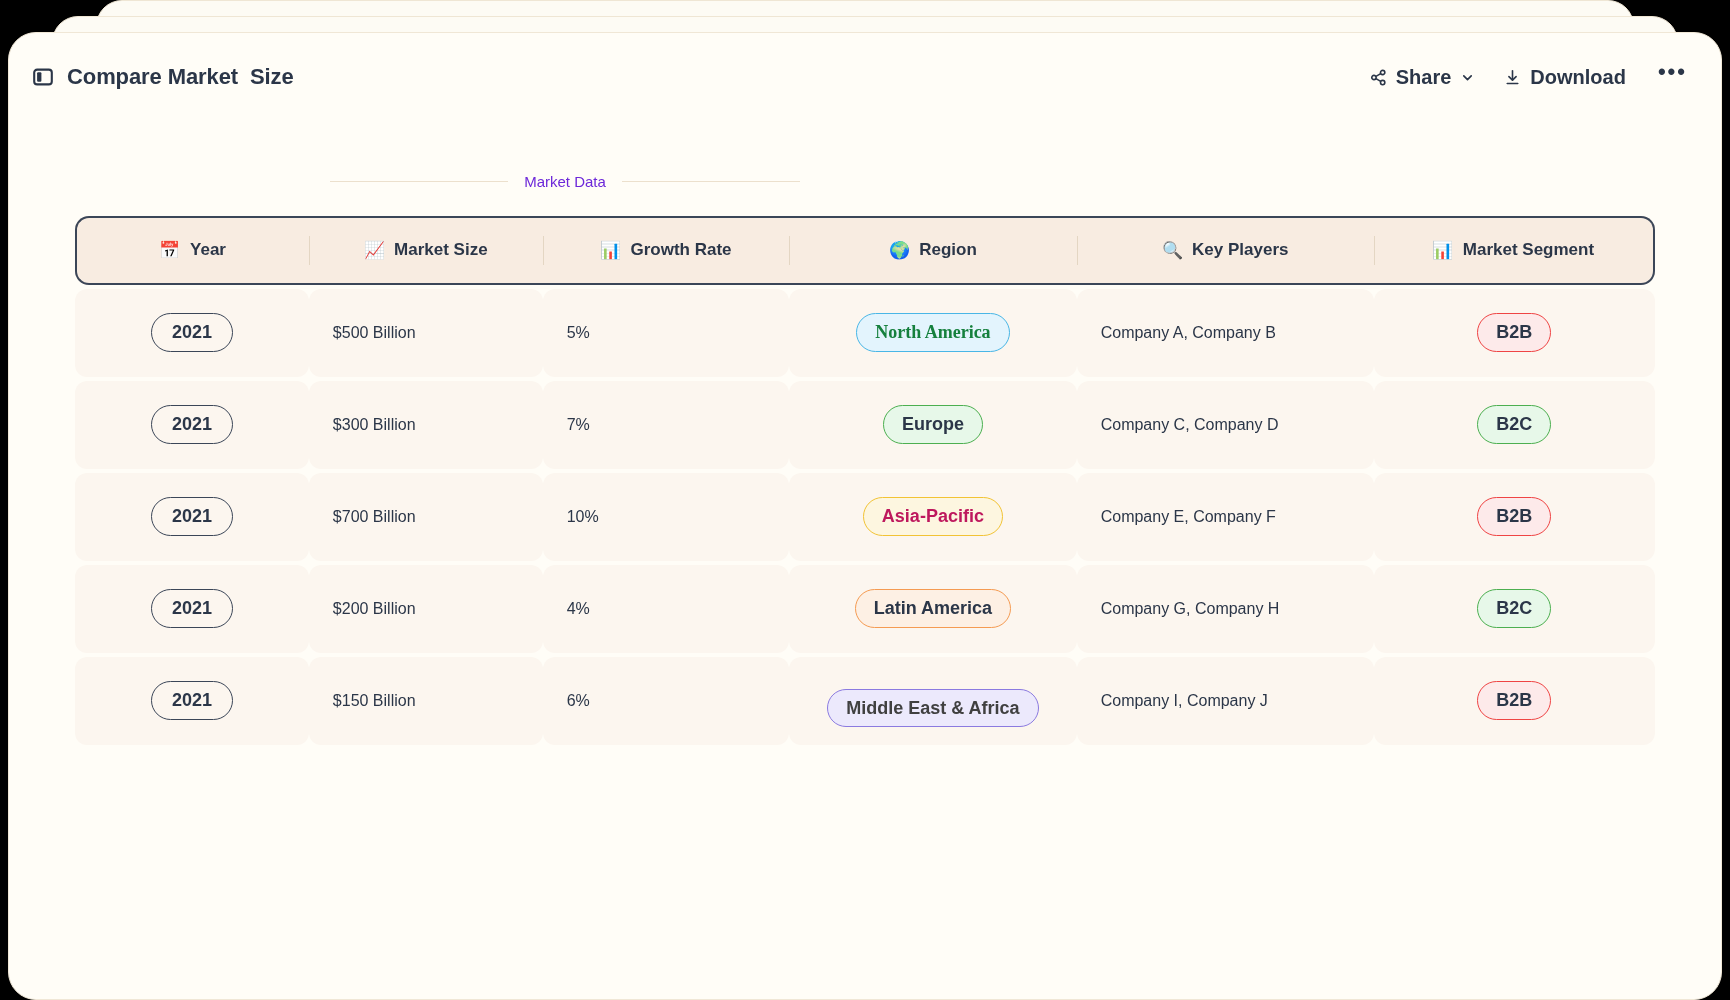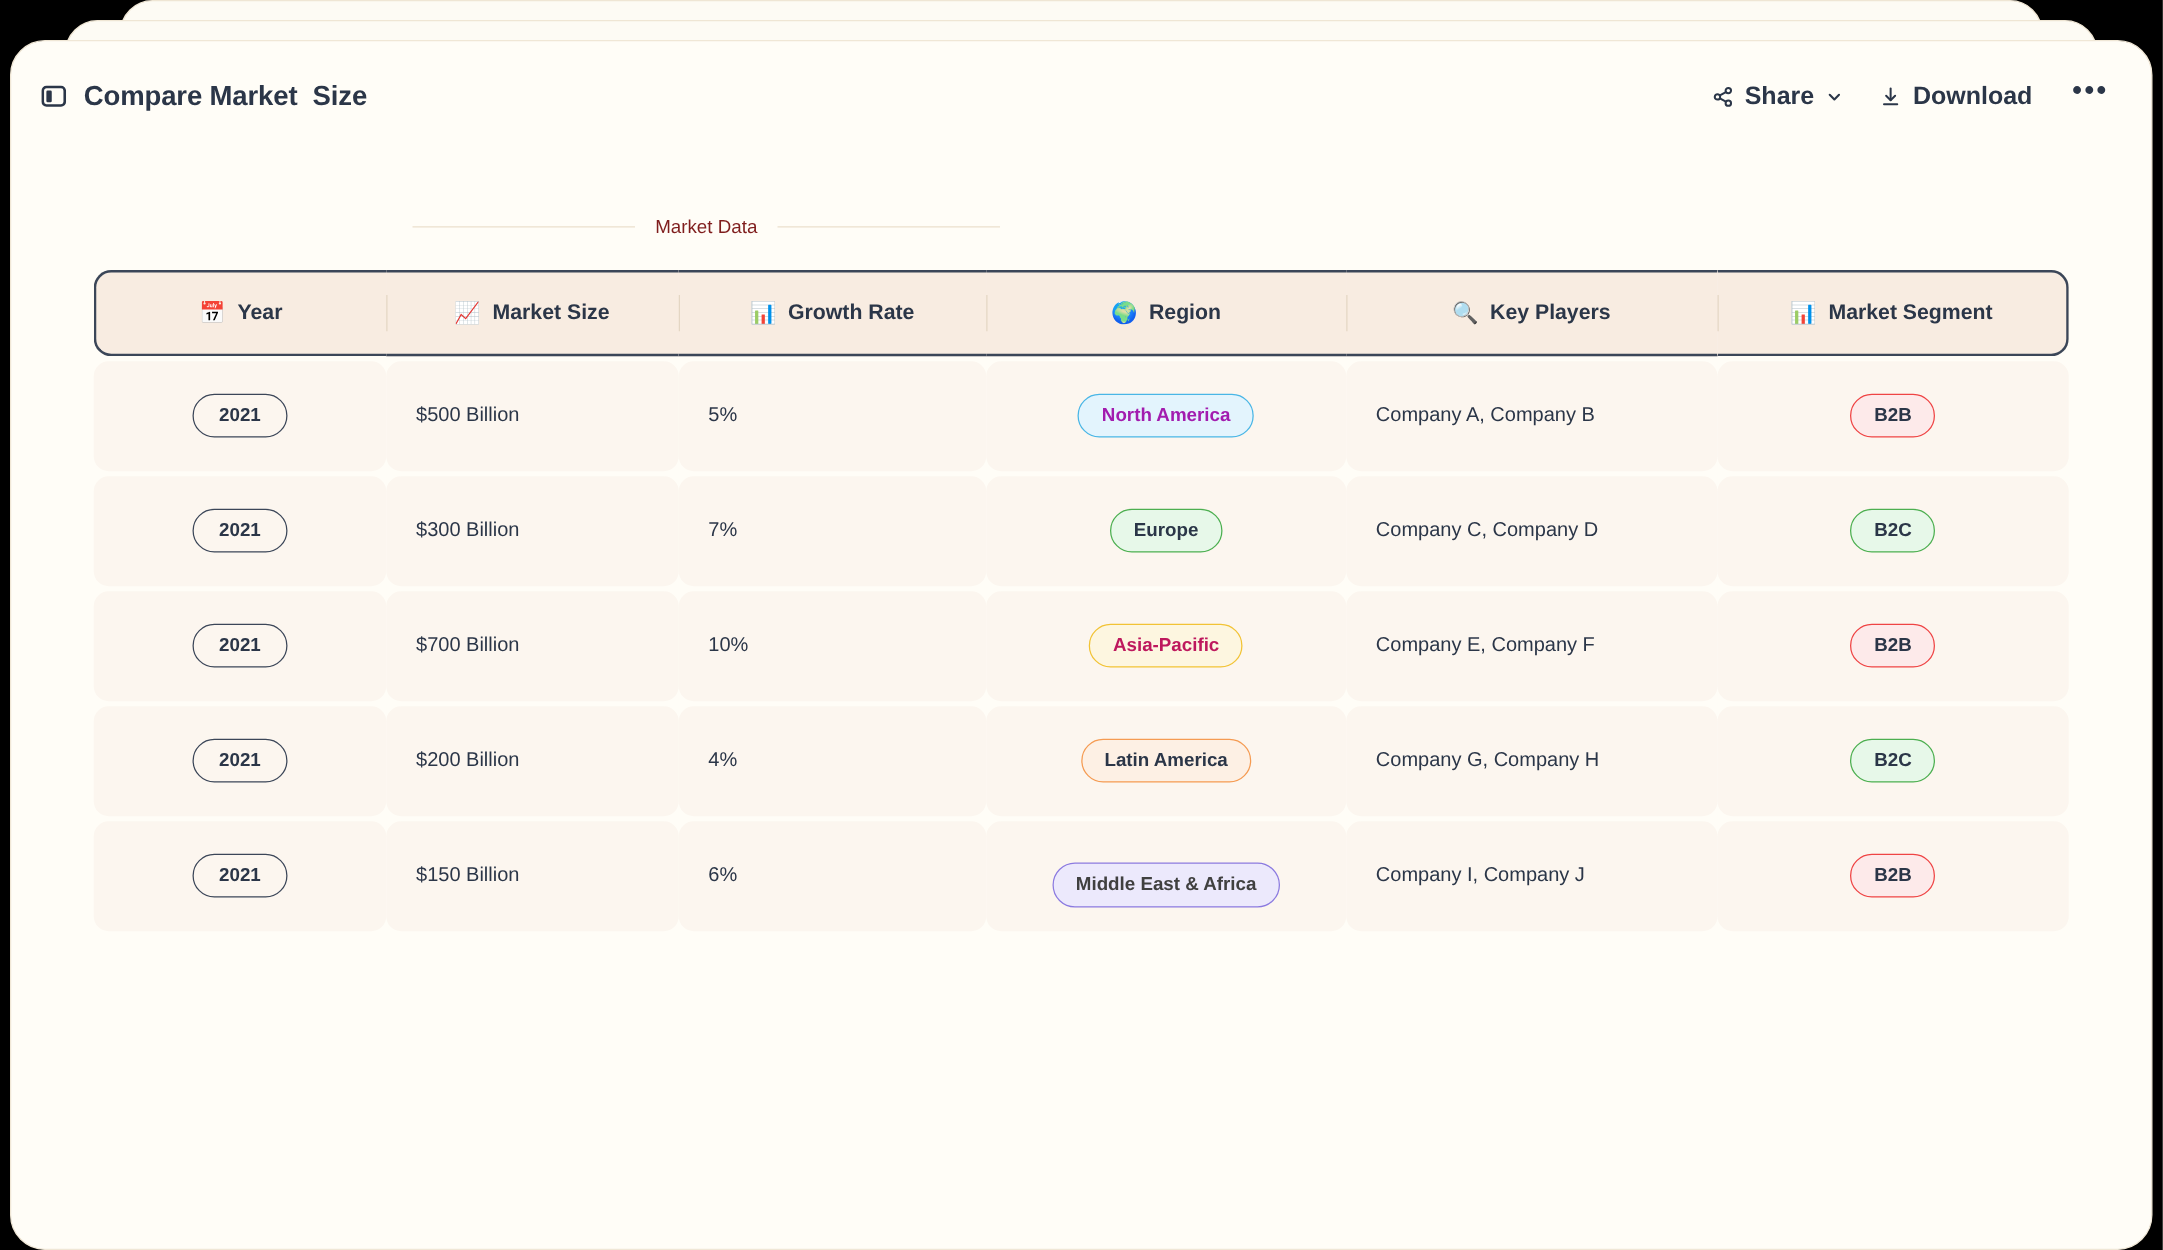--- a/index.html
+++ b/index.html
@@ -102,21 +102,21 @@
     display: flex;
     align-items: center;
     gap: 16px;
     width: 470px;
     margin: 0 auto 0 255px;
     padding-bottom: 22px;
   }
   .caption-line { flex: 1; height: 1px; background: #ece0cd; }
   .caption-text {
     font-size: 15px;
-    color: #7f1d1d;
+    color: #6d28d9;
     white-space: nowrap;
   }
 
   
   #market-table {
     width: 100%;
     border-collapse: separate;
     border-spacing: 0 4px;
     table-layout: fixed;
   }
@@ -182,21 +182,21 @@
   col.w-growth  { width: 15.6%; }
   col.w-region  { width: 18.2%; }
   col.w-players { width: 18.8%; }
   col.w-segment { width: 17.8%; }
 
   
   .pill {
     display: inline-block;
     padding: 8px 18px;
     border-radius: 999px;
-    font-size: 15px;
+    font-size: 18px;
     font-weight: 700;
     line-height: 1.15;
     white-space: nowrap;
     color: #2b3648;
   }
   .pill-year {
     border: 1.6px solid #3b4658;
     background: transparent;
     padding: 8px 20px;
   }
@@ -317,21 +317,21 @@
                   <span class="th-emoji">📊</span>
                   <span>Market Segment</span>
                 </span></th>
             </tr>
         </thead>
         <tbody>
             <tr>
               <td class="c-center"><span class="pill pill-year">2021</span></td>
               <td>$500 Billion</td>
               <td>5%</td>
-              <td class="c-center"><span class="pill" style="background: rgb(227, 244, 253); border: 1.5px solid rgb(73, 182, 230); color: #a21caf;">North America</span></td>
+              <td class="c-center"><span class="pill" style="background: rgb(227, 244, 253); border: 1.5px solid rgb(73, 182, 230); color: #15803d; font-family: Liberation Serif, serif;">North America</span></td>
               <td>Company A, Company B</td>
               <td class="c-center"><span class="pill" style="background: rgb(253, 234, 234); border: 1.5px solid rgb(239, 68, 68); color: rgb(43, 54, 72);">B2B</span></td>
             </tr>
             <tr>
               <td class="c-center"><span class="pill pill-year">2021</span></td>
               <td>$300 Billion</td>
               <td>7%</td>
               <td class="c-center"><span class="pill" style="background: rgb(231, 248, 233); border: 1.5px solid rgb(76, 175, 80); color: rgb(43, 54, 72);">Europe</span></td>
               <td>Company C, Company D</td>
               <td class="c-center"><span class="pill" style="background: rgb(231, 248, 233); border: 1.5px solid rgb(76, 175, 80); color: rgb(43, 54, 72);">B2C</span></td>

